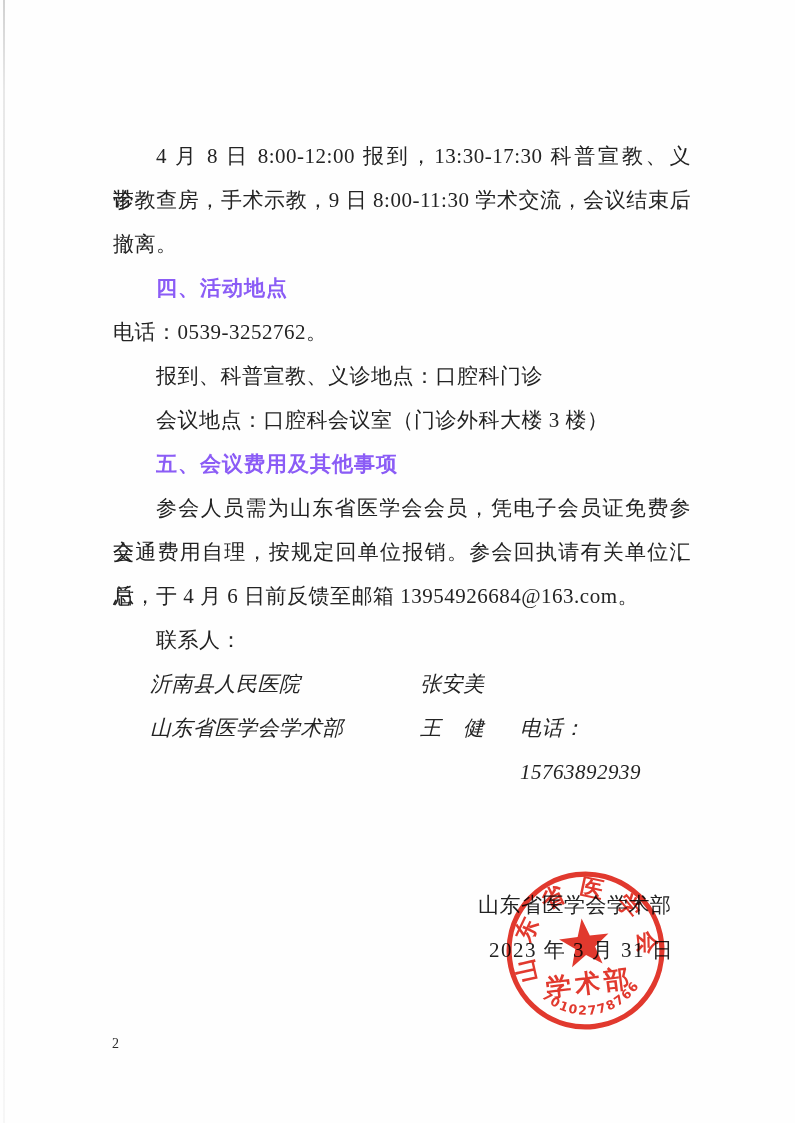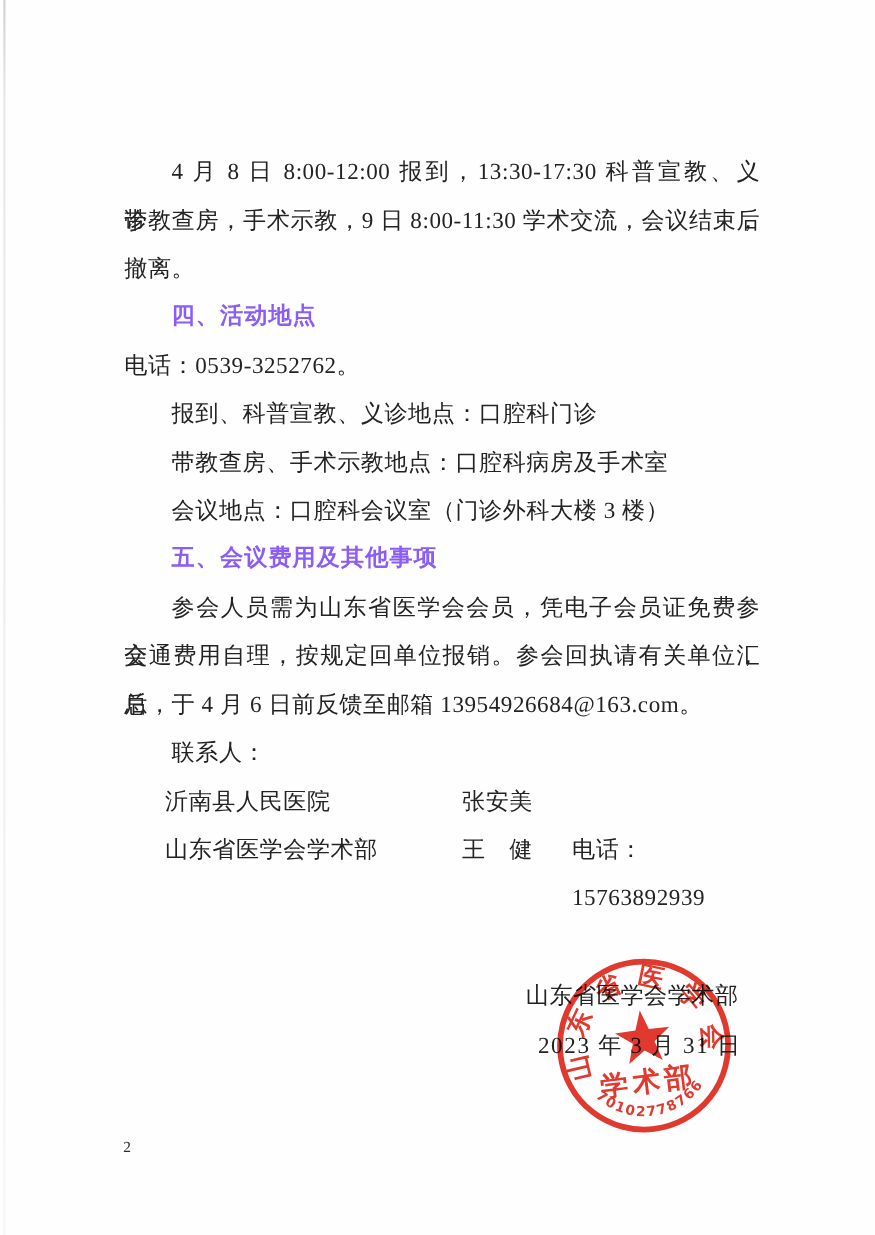--- a/index.html
+++ b/index.html
@@ -35,21 +35,21 @@
   }
   .ind  { text-indent: 43px; }
   .just { text-align: justify; text-align-last: justify; }
   .head {
     font-family: "Liberation Sans", "DejaVu Sans", sans-serif;
     font-weight: 700;
     font-size: 21px;
     letter-spacing: 1px;
     color: #8b5cf6;
   }
-  .crow { position: relative; height: 44px; line-height: 44px; font-size: 21px; }
+  .crow { position: relative; height: 44px; line-height: 44px; font-size: 21px; font-style: italic; }
   .c-org   { position: absolute; left: 37px;  letter-spacing: .5px; }
   .c-name  { position: absolute; left: 307px; letter-spacing: .5px; }
   .c-phone { position: absolute; left: 407px; letter-spacing: .5px; }
   .sig-org {
     position: absolute; left: 478px; top: 893px;
     font-size: 21px; line-height: 24px; letter-spacing: .5px;
   }
   .sig-date {
     position: absolute; left: 489px; top: 938px;
     font-size: 21px; line-height: 24px; letter-spacing: 1.5px;
@@ -91,21 +91,20 @@
 <div class="page">
   <div class="scan-edge"></div>
 
   <div class="body-block">
     <div class="line ind just">4 月 8 日 8:00-12:00 报到，13:30-17:30 科普宣教、义诊，</div>
     <div class="line just">带教查房，手术示教，9 日 8:00-11:30 学术交流，会议结束后</div>
     <div class="line">撤离。</div>
     <div class="line ind head">四、活动地点</div>
     <div class="line">电话：0539-3252762。</div>
     <div class="line ind">报到、科普宣教、义诊地点：口腔科门诊</div>
-    <div class="line ind">带教查房、手术示教地点：口腔科病房及手术室</div>
     <div class="line ind">会议地点：口腔科会议室（门诊外科大楼 3 楼）</div>
     <div class="line ind head">五、会议费用及其他事项</div>
     <div class="line ind just">参会人员需为山东省医学会会员，凭电子会员证免费参会，</div>
     <div class="line just">交通费用自理，按规定回单位报销。参会回执请有关单位汇总</div>
     <div class="line">后，于 4 月 6 日前反馈至邮箱 13954926684@163.com。</div>
     <div class="line ind">联系人：</div>
 
     <div class="crow">
       <span class="c-org">沂南县人民医院</span>
       <span class="c-name">张安美</span>

